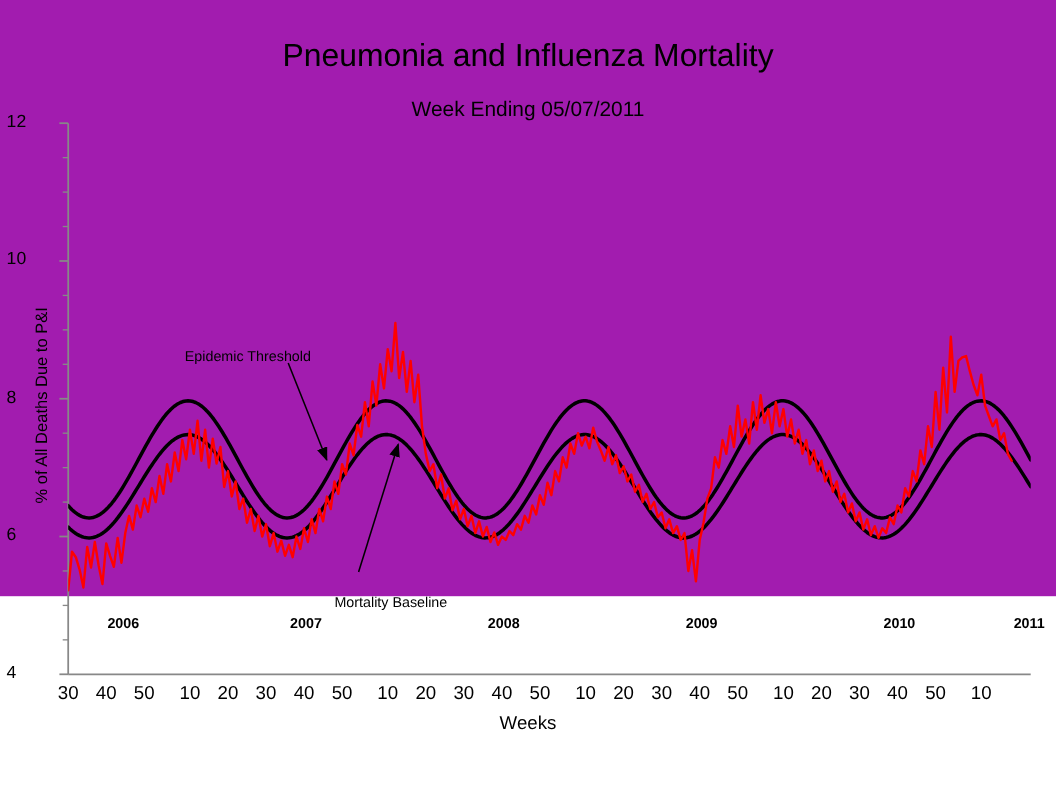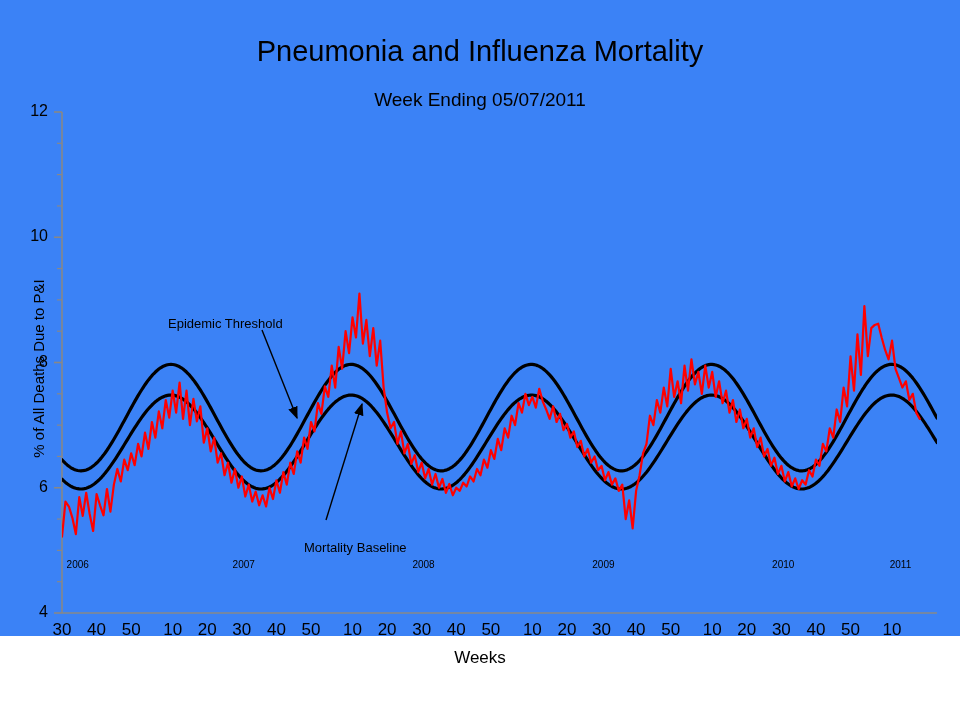--- a/index.html
+++ b/index.html
@@ -10,22 +10,22 @@
   body {
     width: 960px;
     height: 720px;
     overflow: hidden;
     font-family: "Liberation Sans", sans-serif;
     color: #000000;
   }
   #chart-root {
     position: relative;
     width: 960px;
-    height: 636px;
-    background: #3b82f6;
+    height: 542px;
+    background: #a21caf;
   }
   .title-block {
     position: absolute;
     left: 0;
     top: 34px;
     width: 960px;
     text-align: center;
     pointer-events: none;
   }
   .title-line-1,
@@ -65,40 +65,41 @@
     top: 648px;
     width: 960px;
     text-align: center;
     font-family: "Liberation Sans", sans-serif;
     font-size: 17px;
     color: #000000;
   }
   .ytick-label {
     position: absolute;
     width: 42px;
+    text-align: left;
+    font-family: "Liberation Sans", sans-serif;
+    font-size: 16px;
+    color: #000000;
+  }
+  .xtick-label {
+    position: absolute;
+    width: 40px;
+    text-align: center;
+    font-family: "Liberation Sans", sans-serif;
+    font-size: 17px;
+    color: #000000;
+  }
+  .year-label {
+    position: absolute;
+    width: 60px;
     text-align: right;
     font-family: "Liberation Sans", sans-serif;
-    font-size: 16px;
-    color: #000000;
-  }
-  .xtick-label {
-    position: absolute;
-    width: 40px;
-    text-align: center;
-    font-family: "Liberation Sans", sans-serif;
-    font-size: 17px;
-    color: #000000;
-  }
-  .year-label {
-    position: absolute;
-    width: 60px;
-    text-align: left;
-    font-family: "Liberation Sans", sans-serif;
-    font-size: 10px;
-    color: #000000;
+    font-size: 13px;
+    color: #000000;
+    font-weight: bold;
   }
   .annot-label {
     position: absolute;
     font-family: "Liberation Sans", sans-serif;
     font-size: 13px;
     color: #000000;
     white-space: nowrap;
   }
   svg.plot-svg {
     position: absolute;

